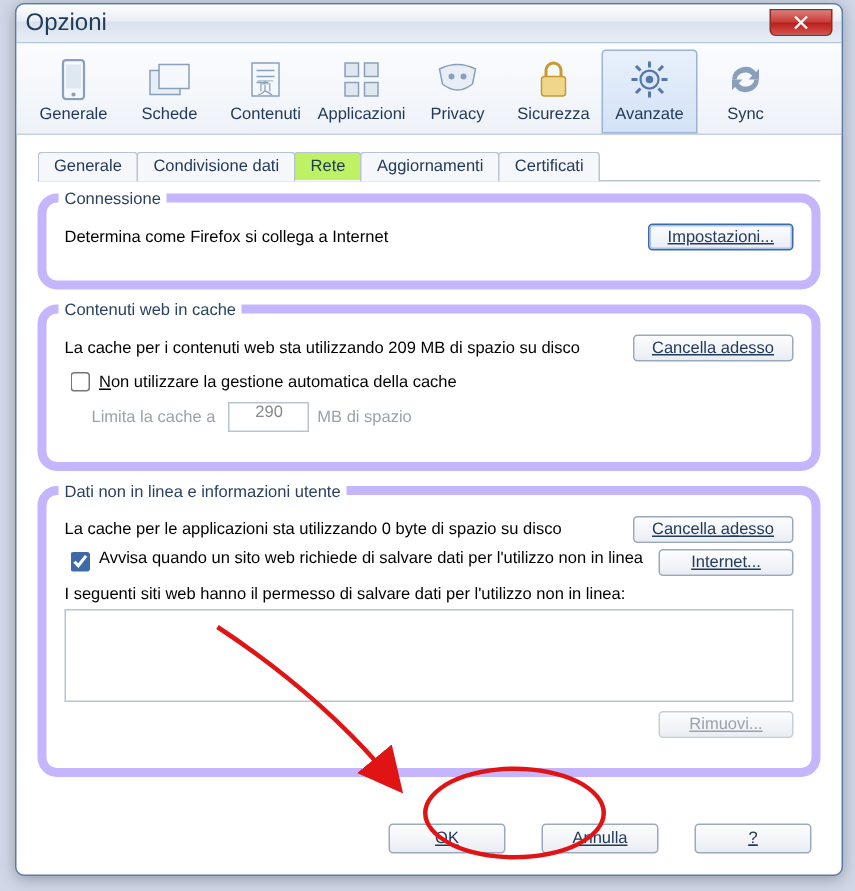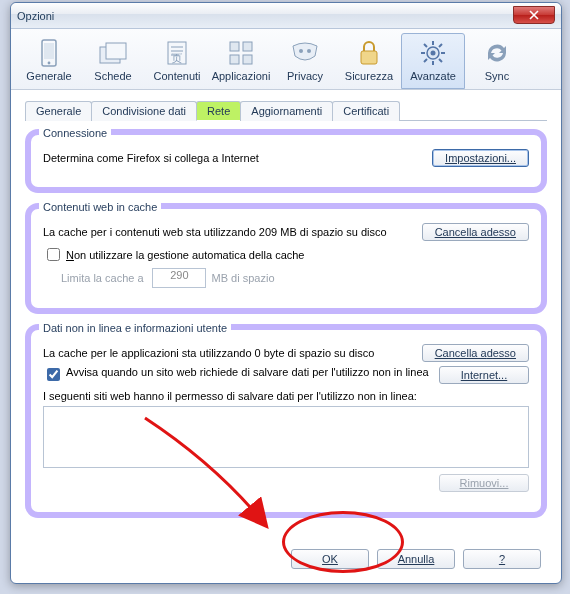--- a/index.html
+++ b/index.html
@@ -1,40 +1,40 @@
 <!DOCTYPE html>
 <html><head>
 <meta charset="utf-8">
 <style>
 * { box-sizing: border-box; font-family: "Segoe UI", Tahoma, sans-serif; font-size: 11px; }
 body { margin: 0; background: #d0d8e8; width: 570px; height: 594px; position: relative; }
 .window { position: absolute; left: 10px; top: 2px; width: 552px; height: 582px; background: #fff; border: 1px solid #5a7ba8; border-radius: 6px; box-shadow: 0 2px 10px rgba(0,0,0,0.3); overflow: hidden; }
 .titlebar { height: 26px; background: linear-gradient(#fdfefe,#e9edf3 45%,#d9e1ec 46%,#e8eef6); border-bottom: 1px solid #b8c6da; display: flex; align-items: center; padding: 0 6px; position: relative; border-radius: 6px 6px 0 0; }
-.titlebar-title { color: #1f3b5a; font-size: 11px; text-align: center; }
+.titlebar-title { color: #1f3b5a; font-size: 16px; text-align: center; }
 .closebtn { position: absolute; right: 6px; top: 3px; width: 42px; height: 18px; border-radius: 0 0 4px 4px; background: linear-gradient(#e07a78,#c83c37 48%,#b8201c 52%,#d7504a); border: 1px solid #8a2b27; display: flex; align-items: center; justify-content: center; }
 .closebtn svg { width: 10px; height: 10px; }
 .toolbar { display: flex; background: linear-gradient(#fbfcfe,#eef2f8); border-bottom: 1px solid #c4cedc; padding: 4px 6px 0 6px; }
 .tbitem { width: 64px; text-align: center; padding: 4px 0 6px 0; border: 1px solid transparent; border-radius: 3px 3px 0 0; cursor: pointer; }
 .tbitem.sel { background: linear-gradient(#e8f0fb,#d3e2f6); border: 1px solid #9ab3d6; }
 .tbicon { height: 30px; display: flex; align-items: center; justify-content: center; }
 .tblabel { color: #233a58; font-size: 11px; margin-top: 2px; }
 .content { padding: 10px 14px; }
 .subtabs { display: flex; border-bottom: 1px solid #b8c4d4; margin-bottom: 8px; }
 .subtab { padding: 3px 10px; border: 1px solid #b8c4d4; border-bottom: none; background: #f5f7fa; margin-right: -1px; border-radius: 3px 3px 0 0; cursor: pointer; position: relative; top: 1px; color: #233a58; }
 .subtab.active { background: #bef264; border-bottom: 1px solid #fff; }
 .group { border: 6px solid #c4b5fd; border-radius: 13px; padding: 10px 12px 16px 12px; margin-bottom: 10px; position: relative; }
 .group-title { position: absolute; top: -8px; left: 8px; background: #fff; padding: 0 4px; color: #2a4160; }
 .row { display: flex; align-items: center; margin: 4px 0; }
 .btn { background: linear-gradient(#fdfdfe,#e9edf3); border: 1px solid #9aa9bd; border-radius: 3px; padding: 2px 12px; cursor: pointer; color: #233a58; min-width: 90px; text-align: center; text-decoration: underline; }
 .btn:disabled, .btn.disabled { color: #9aa2ad; border-color: #c6cdd7; cursor: default; }
 .btn.default { border: 1px solid #3d6aa8; box-shadow: 0 0 0 1px #a8c4ea inset; }
 .chk { width: 13px; height: 13px; margin-right: 6px; accent-color: #3d6aa8; }
 .spin { width: 54px; height: 20px; border: 1px solid #b8c4d4; text-align: right; padding-right: 16px; position: relative; background: #fff; color: #888; }
 .textarea { width: 100%; height: 62px; border: 1px solid #b8c4d4; background: #fff; margin-top: 4px; }
-.footer { position: absolute; bottom: 14px; right: 20px; display: flex; gap: 8px; }
+.footer { position: absolute; bottom: 14px; right: 20px; display: flex; gap: 24px; }
 .footer .btn { min-width: 78px; padding: 3px 0; }
 .underline-letter { text-decoration: underline; }
 
 .anno-ellipse { position: absolute; left: 282px; top: 511px; width: 122px; height: 62px; border: 3px solid #e01414; border-radius: 50%; pointer-events: none; }
 .anno-arrow { position: absolute; left: 125px; top: 404px; pointer-events: none; }
 </style>
 </head>
 <body>
 
 <div class="window">

